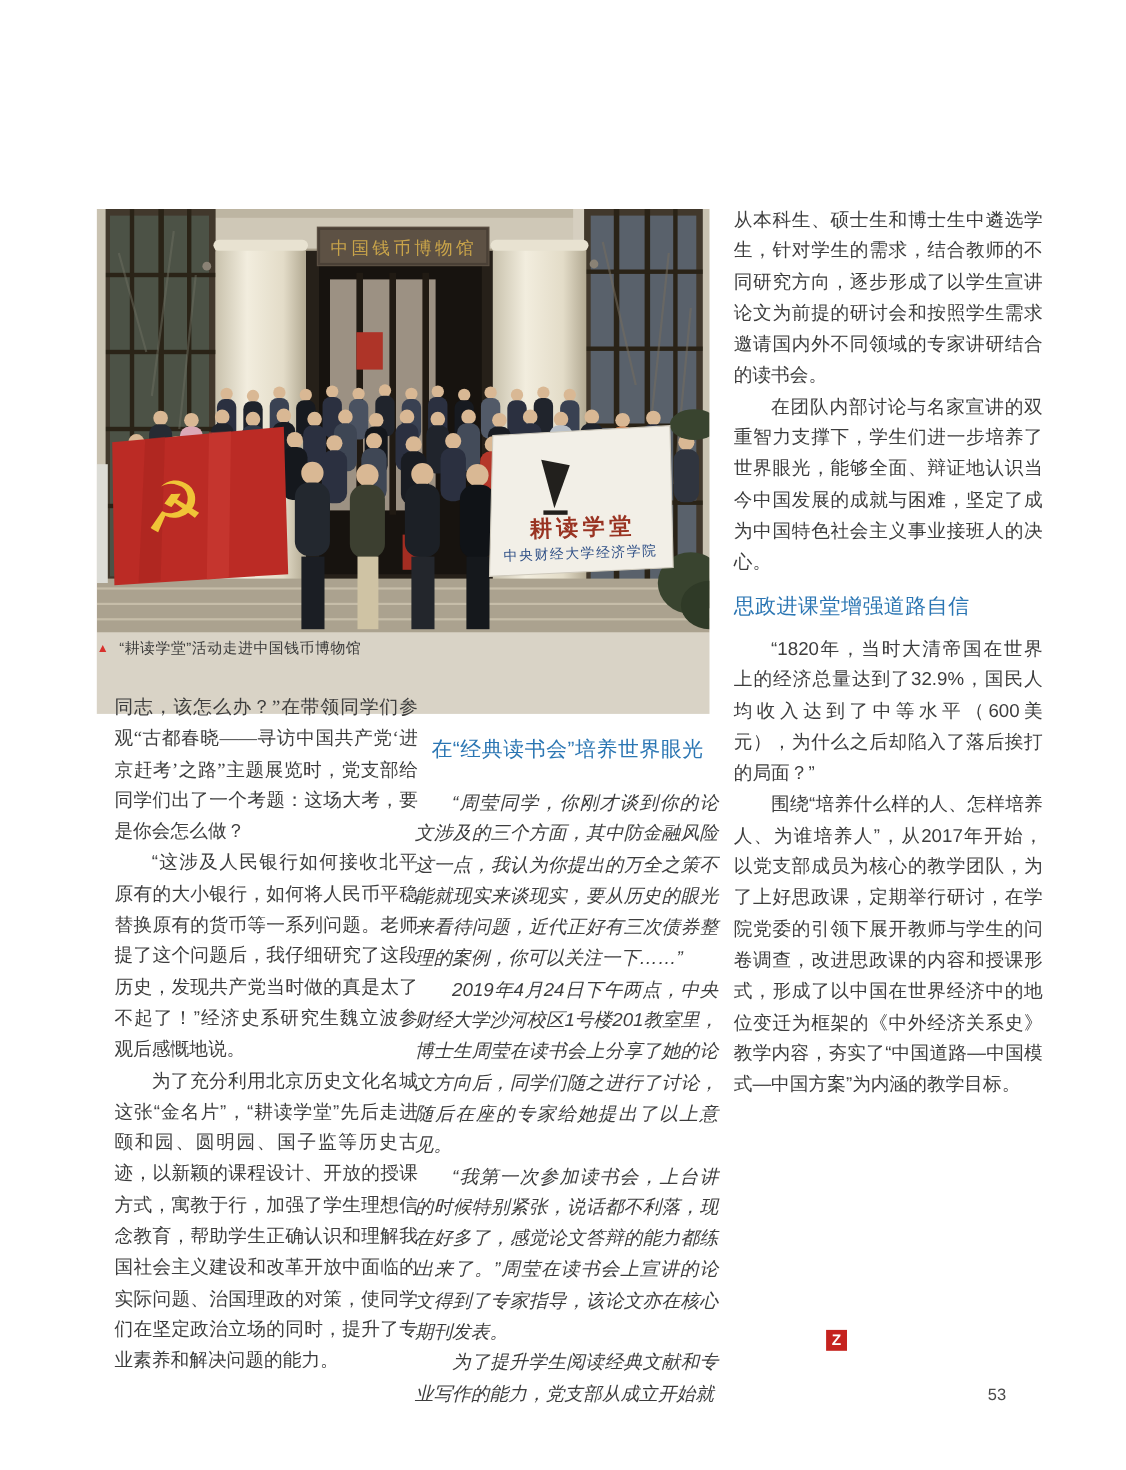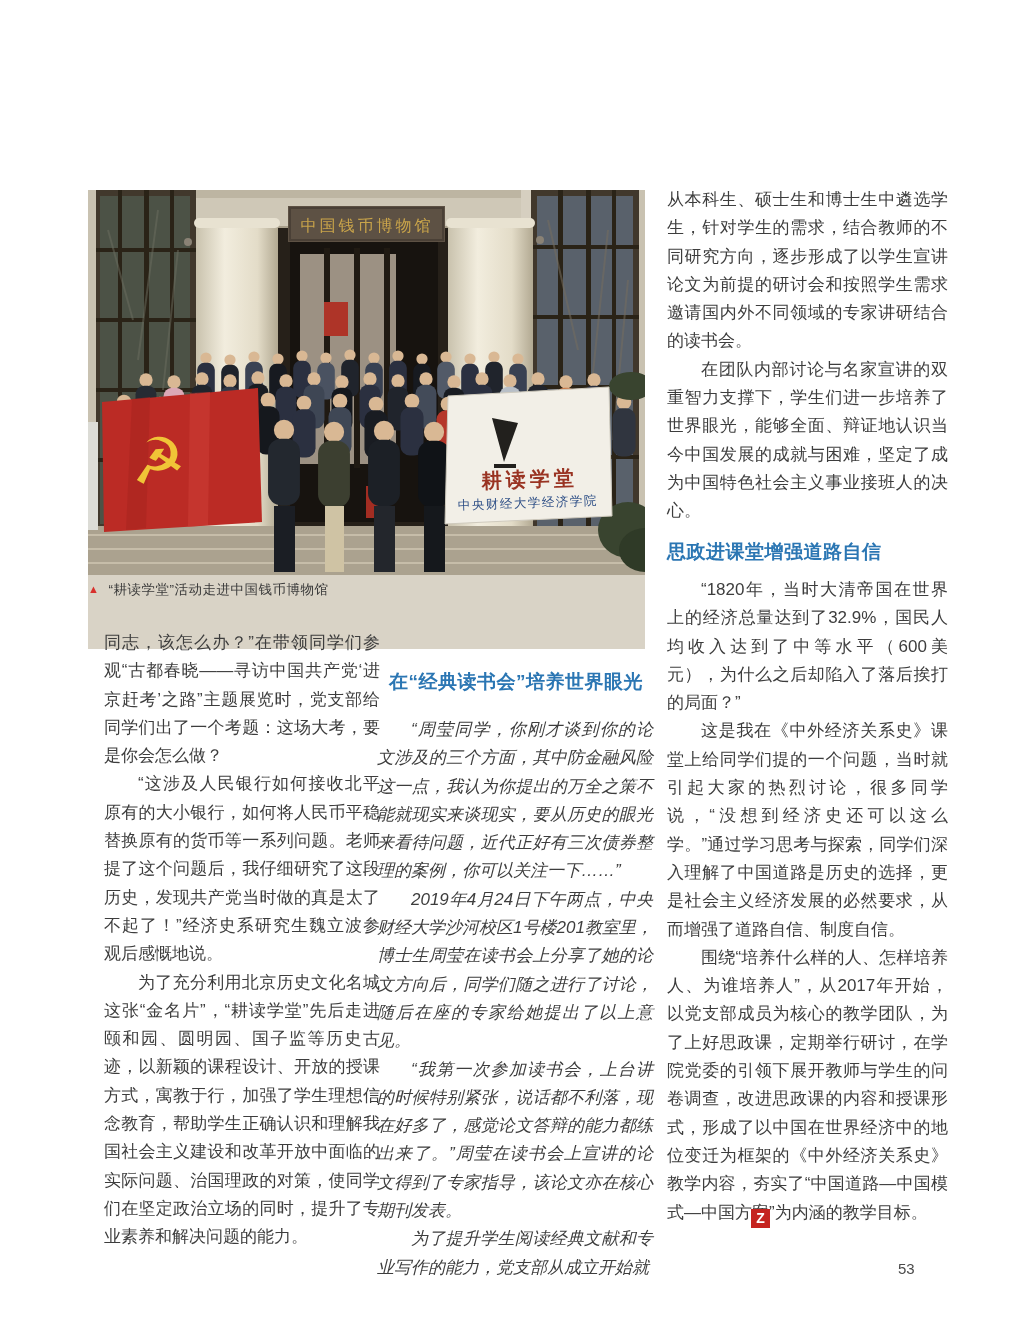--- a/index.html
+++ b/index.html
@@ -23,28 +23,28 @@
   .caption .tri {
     color:#d8302c; font-size:11px; margin-right:9px;
     position:relative; top:-1px;
   }
   
   .col {
     position:absolute; font-size:17px; line-height:28.3px;
     text-align:justify; text-justify:inter-ideograph; color:#3d3d3d;
   }
   .col p { margin:0; text-indent:2em; }
-  .col p.no-indent { text-indent:0; }
+  .col p.no-indent { text-indent:0;font-family:Liberation Serif, serif; }
   .col1 { left:88px;  top:629px; width:276px;margin-left:16px; }
   .col2 { left:377px; top:716px; width:276px;font-style:italic; }
   .col3a{ left:667px; top:186px; width:281px; }
   .col3b{ left:667px; top:576px; width:281px; }
   h2.sec {
     position:absolute; margin:0; font-size:19px; line-height:28px;
-    font-weight:bold; color:#2b76b3; letter-spacing:0.5px; white-space:nowrap;
+    font-weight:normal; color:#2b76b3; letter-spacing:0.5px; white-space:nowrap;
   }
   .h-col2 { left:378px; top:668px; width:276px;text-align:center; }
   .h-col3 { left:667px; top:538px; width:281px; }
   
   .endmark {
     position:absolute; left:751px; top:1209px; width:19px; height:19px;
     background:#c5231f; color:#ffffff; font-size:14px; font-weight:bold;
     text-align:center; line-height:19px; display:block;
   }
   
@@ -250,20 +250,19 @@
       <p>为了提升学生阅读经典文献和专业写作的能力，党支部从成立开始就</p>
     </div>
 
   <div class="col col3a">
       <p class="no-indent">从本科生、硕士生和博士生中遴选学生，针对学生的需求，结合教师的不同研究方向，逐步形成了以学生宣讲论文为前提的研讨会和按照学生需求邀请国内外不同领域的专家讲研结合的读书会。</p>
       <p>在团队内部讨论与名家宣讲的双重智力支撑下，学生们进一步培养了世界眼光，能够全面、辩证地认识当今中国发展的成就与困难，坚定了成为中国特色社会主义事业接班人的决心。</p>
     </div>
   <h2 class="sec h-col3">思政进课堂增强道路自信</h2>
   <div class="col col3b">
       <p>“1820年，当时大清帝国在世界上的经济总量达到了32.9%，国民人均收入达到了中等水平（600美元），为什么之后却陷入了落后挨打的局面？”</p>
-      <p>这是我在《中外经济关系史》课堂上给同学们提的一个问题，当时就引起大家的热烈讨论，很多同学说，“没想到经济史还可以这么学。”通过学习思考与探索，同学们深入理解了中国道路是历史的选择，更是社会主义经济发展的必然要求，从而增强了道路自信、制度自信。</p>
       <p>围绕“培养什么样的人、怎样培养人、为谁培养人”，从2017年开始，以党支部成员为核心的教学团队，为了上好思政课，定期举行研讨，在学院党委的引领下展开教师与学生的问卷调查，改进思政课的内容和授课形式，形成了以中国在世界经济中的地位变迁为框架的《中外经济关系史》教学内容，夯实了“中国道路—中国模式—中国方案”为内涵的教学目标。</p>
     </div>
 
   <span class="endmark">Z</span>
   <div class="pageno">53</div>
 
 </div>
 
 </body></html>

